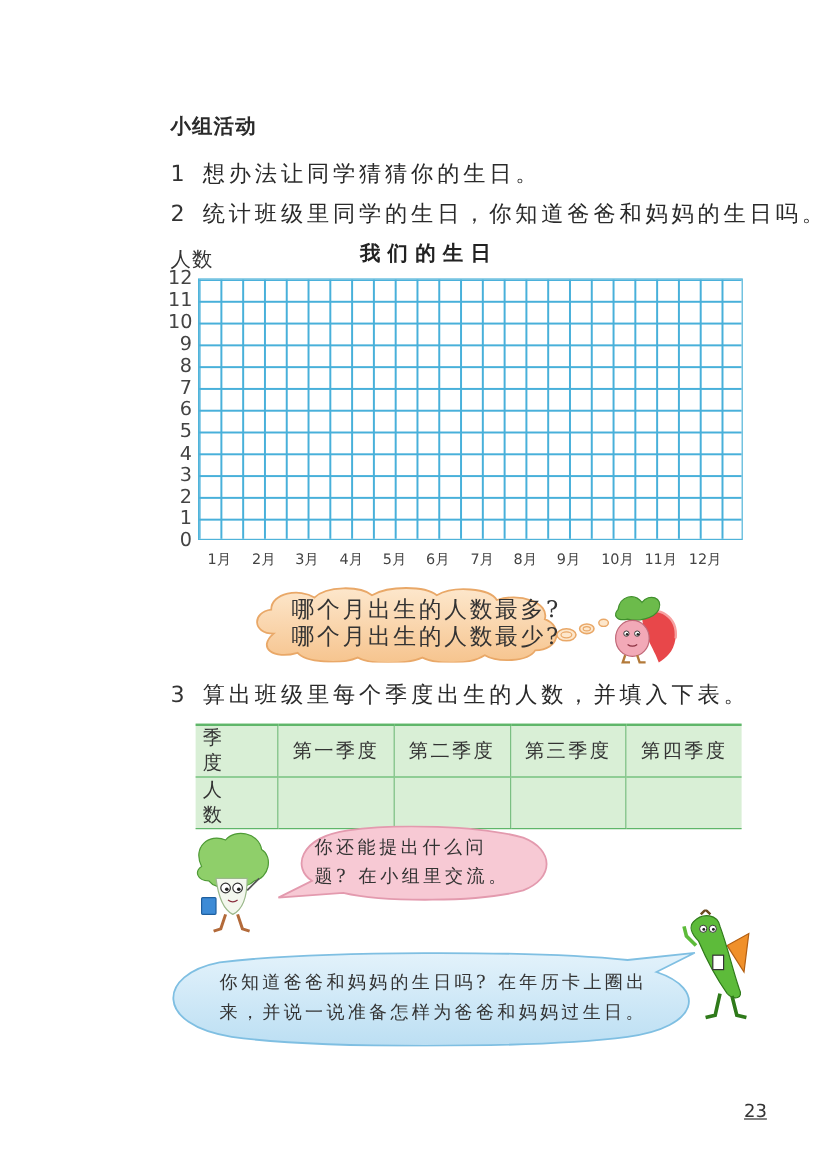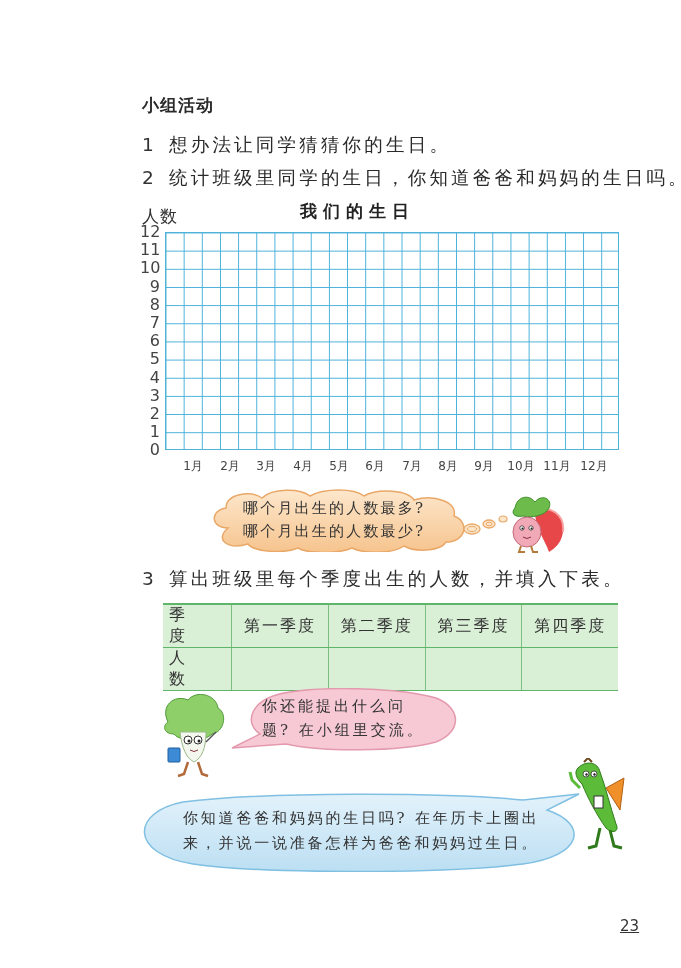--- a/index.html
+++ b/index.html
@@ -15,24 +15,24 @@
             font-family:"DejaVu Sans","Liberation Sans",sans-serif; font-size:17px; font-weight:bold;
             letter-spacing:6px; color:#222; }
   .grid { left:165px; top:232px; width:454px; height:218px;
           border:1.5px solid #4fb3d9; box-sizing:border-box;
           background-image:
             linear-gradient(to right, #48b0da 1.3px, transparent 1.3px),
             linear-gradient(to bottom, #48b0da 1.3px, transparent 1.3px);
           background-size:18.16px 18.17px; background-position:-0.5px -0.5px; }
   .ytick { left:140px; width:20px; text-align:right; font-family:"DejaVu Sans","Liberation Sans",sans-serif;
            font-size:16px; color:#444; line-height:12px; }
-  .xtick { top:458px; width:40px; text-align:center; font-family:"DejaVu Sans","Liberation Sans",sans-serif;
+  .xtick { top:458px; width:40px; text-align:left; font-family:"DejaVu Sans","Liberation Sans",sans-serif;
            font-size:12px; color:#444; }
   .cloud { left:208px; top:488px; width:262px; height:64px; }
-  .cloud-text { left:243px; top:497px; font-size:15px; line-height:23px; letter-spacing:2.2px; color:#333; }
+  .cloud-text { left:243px; top:497px; font-size:19px; line-height:23px; letter-spacing:2.2px; color:#333; }
   table.season { position:absolute; left:163px; top:603px; width:455px; height:58px;
                  border-collapse:collapse; background:#d9efd6; }
   table.season td { border-top:1.5px solid #5fb66a; border-bottom:1.5px solid #5fb66a;
                     border-left:1px solid #7bbf82; font-size:16px; letter-spacing:2px;
                     color:#333; text-align:center; padding:0; height:28px; }
   table.season td:first-child { border-left:none; width:62px; letter-spacing:10px; text-align:left; padding-left:6px; }
   table.season tr:first-child td { border-top:2px solid #5fb66a; }
   .pink { left:230px; top:688px; width:228px; height:64px; }
   .pink-text { left:262px; top:694px; font-size:15px; line-height:24px; letter-spacing:3px; color:#333; }
   .blue { left:143px; top:790px; width:440px; height:82px; }

